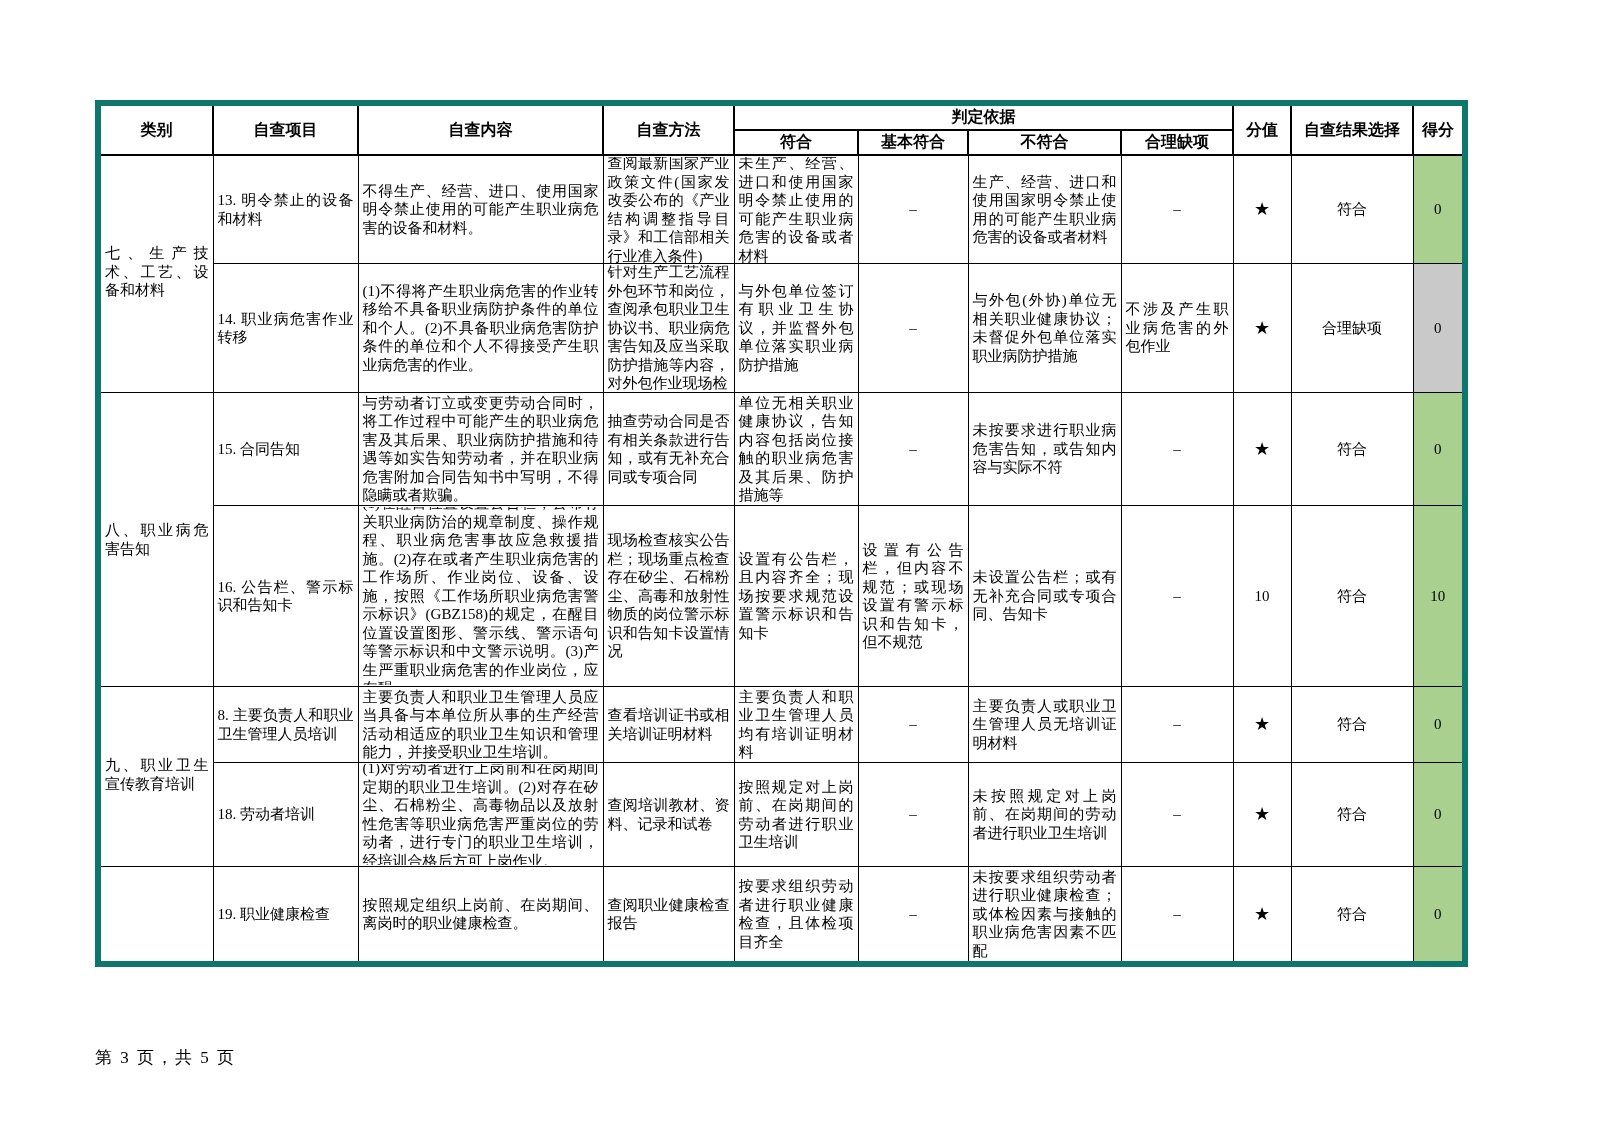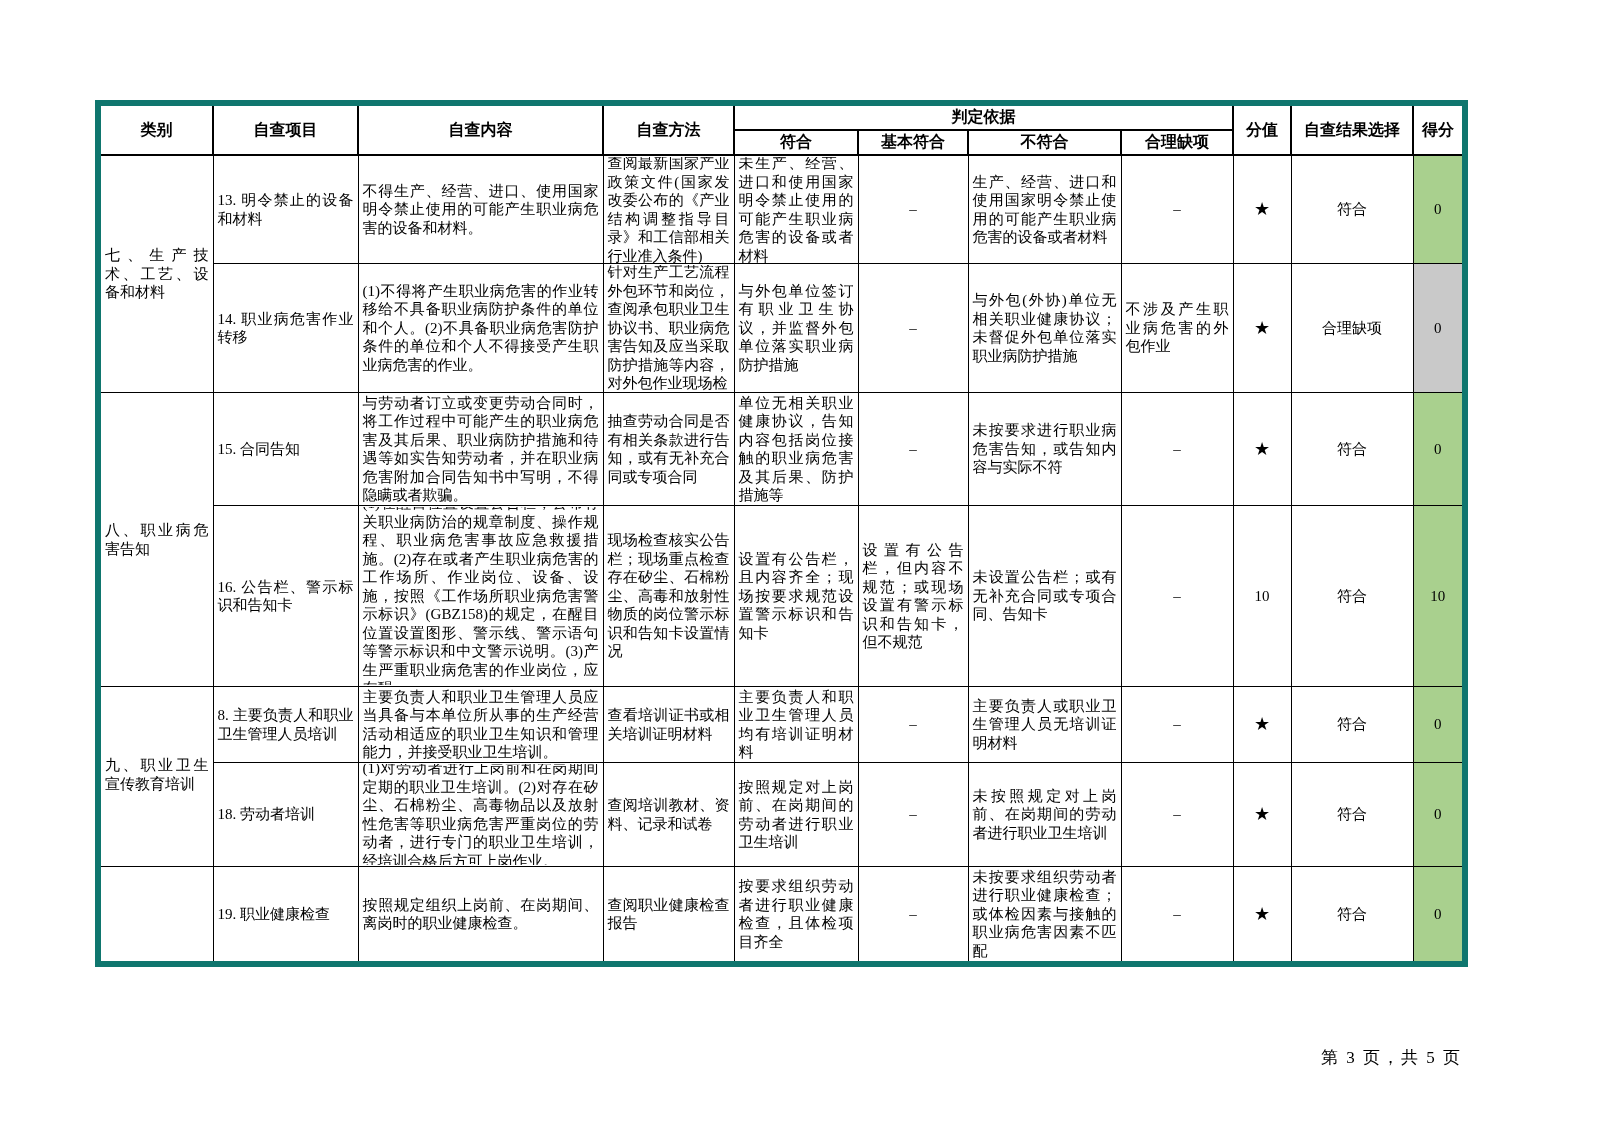--- a/index.html
+++ b/index.html
@@ -26,29 +26,29 @@
   
   tr.hr1 th { height: 22px; }
   tr.hr2 th { height: 23px; }
   .h13 .c { height: 106px; }
   .h14 .c { height: 126px; }
   .h15 .c { height: 111px; }
   .h16 .c { height: 178px; }
   .h17 .c { height: 74px; }
   .h18 .c { height: 101px; align-items: center; }
   .h19 .c { height: 94px; }
-  .hcat7 .c { height: 236px; }
+  .hcat7 .c { height: 236px; font-family: Liberation Mono, monospace; }
   .hcat8 .c { height: 293px; }
   .hcat9 .c { height: 179px; font-family: Liberation Mono, monospace; }
   .hcat0 .c { height: 94px; }
   td.points { background: var(--points-green, #A9D08E); }
   td.points.gray { background: var(--points-gray, #C9C9C9); }
   .footer {
     position: absolute; left: 95px; top: 1046px; width: 1367px;
-    text-align: right; font-size: 17px; letter-spacing: 2px;
+    text-align: left; font-size: 17px; letter-spacing: 2px;
   }
 </style>
 </head>
 <body>
 
 <div class="sheet">
   <table>
     <colgroup>
       <col style="width:115px">
         <col style="width:145px">

